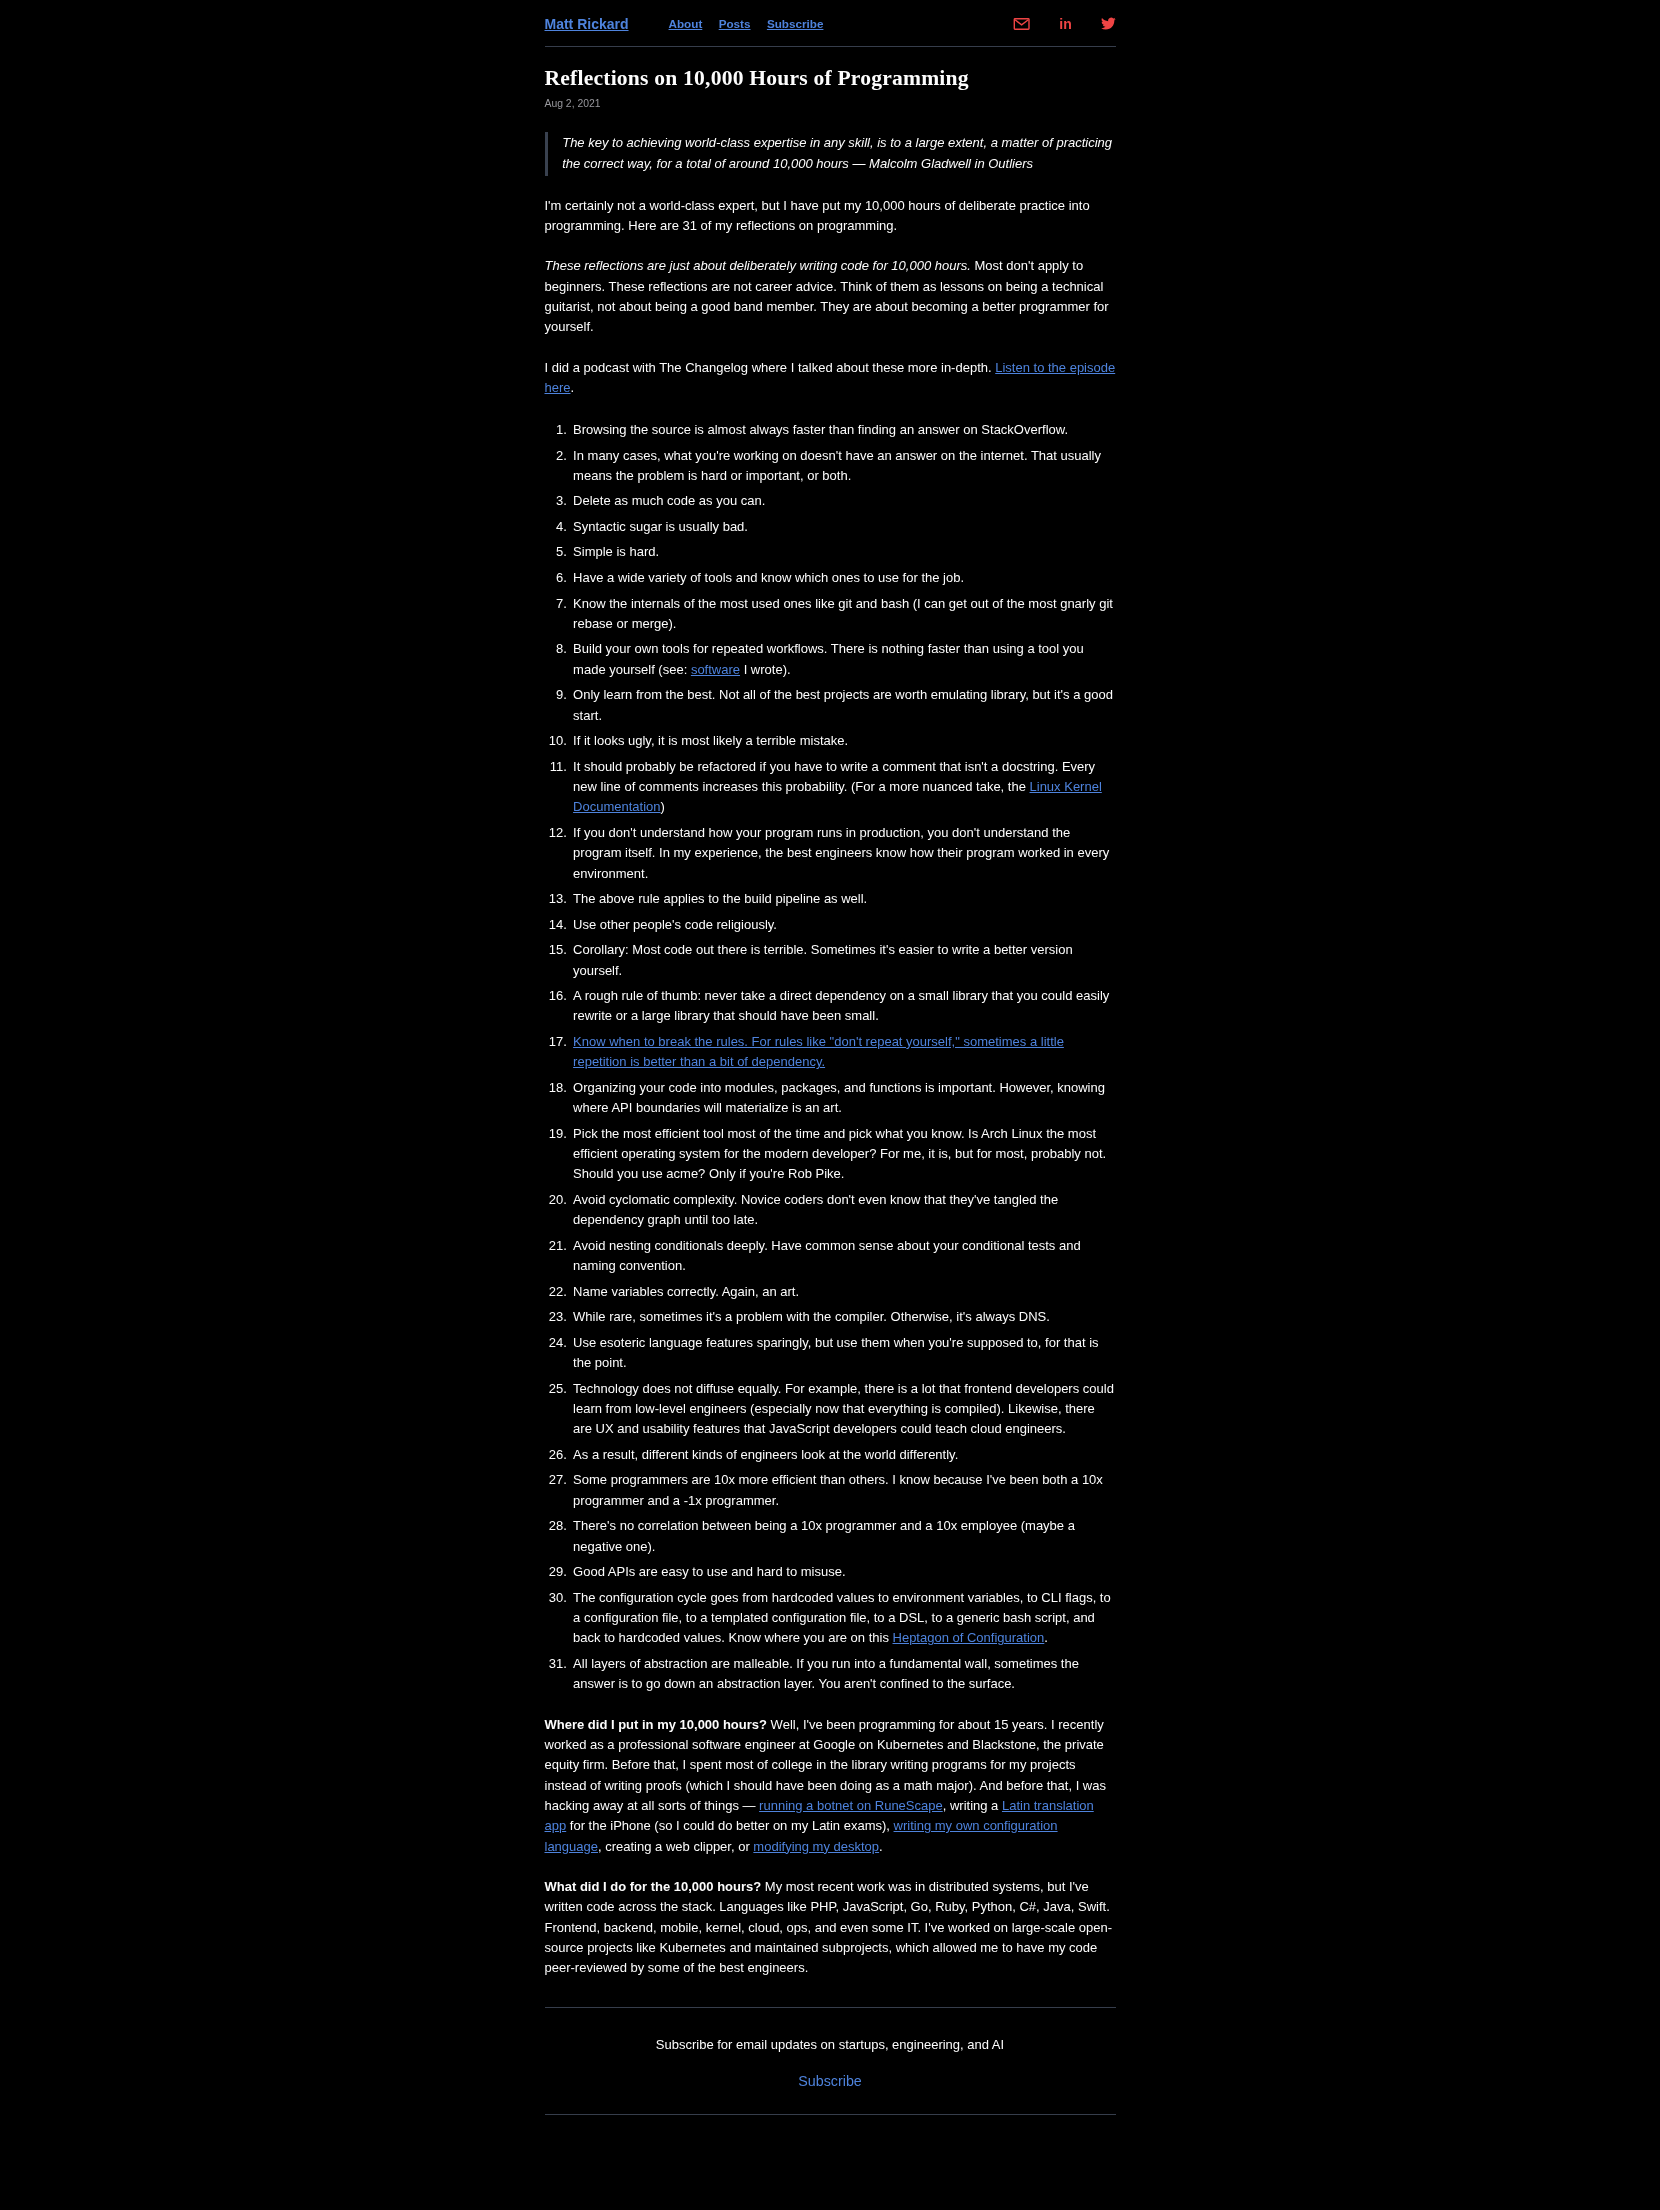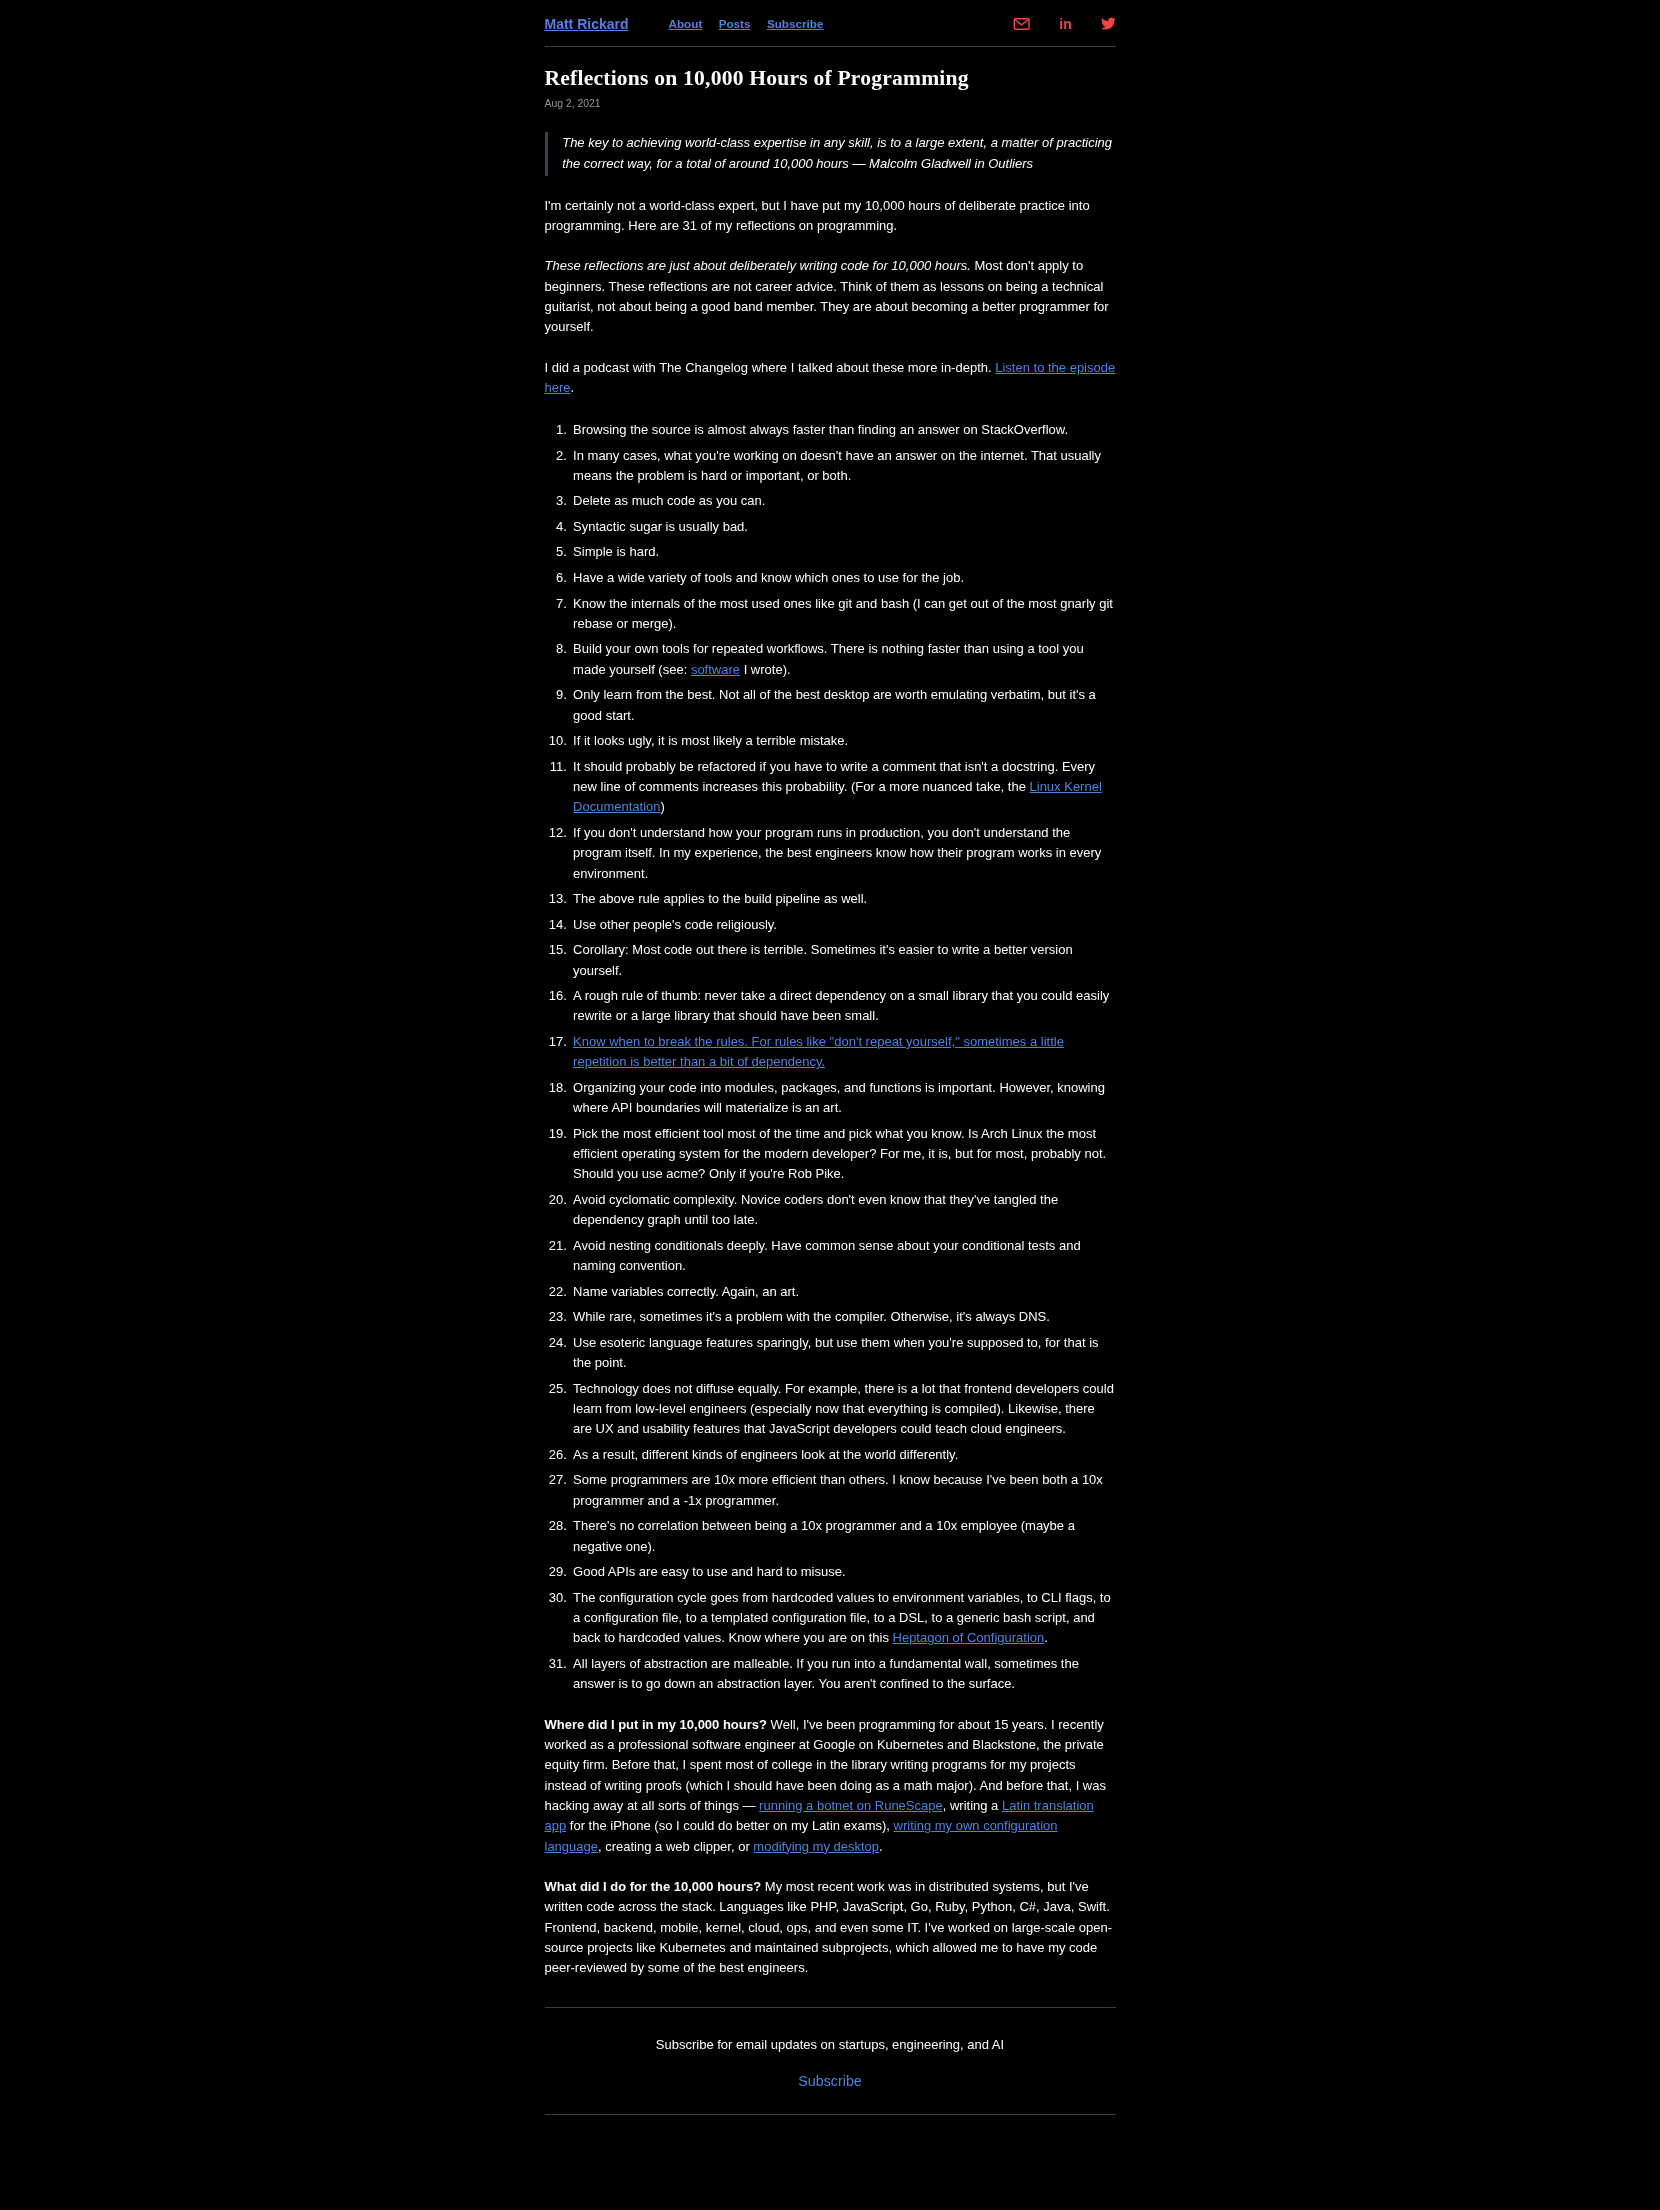--- a/index.html
+++ b/index.html
@@ -96,24 +96,24 @@
 
     <ol id="reflections">
         <li>Browsing the source is almost always faster than finding an answer on StackOverflow.</li>
         <li>In many cases, what you're working on doesn't have an answer on the internet. That usually means the problem is hard or important, or both.</li>
         <li>Delete as much code as you can.</li>
         <li>Syntactic sugar is usually bad.</li>
         <li>Simple is hard.</li>
         <li>Have a wide variety of tools and know which ones to use for the job.</li>
         <li>Know the internals of the most used ones like git and bash (I can get out of the most gnarly git rebase or merge).</li>
         <li>Build your own tools for repeated workflows. There is nothing faster than using a tool you made yourself (see: <a href="#">software</a> I wrote).</li>
-        <li>Only learn from the best. Not all of the best desktop are worth emulating verbatim, but it's a good start.</li>
+        <li>Only learn from the best. Not all of the best projects are worth emulating library, but it's a good start.</li>
         <li>If it looks ugly, it is most likely a terrible mistake.</li>
         <li>It should probably be refactored if you have to write a comment that isn't a docstring. Every new line of comments increases this probability. (For a more nuanced take, the <a href="#">Linux Kernel Documentation</a>)</li>
-        <li>If you don't understand how your program runs in production, you don't understand the program itself. In my experience, the best engineers know how their program works in every environment.</li>
+        <li>If you don't understand how your program runs in production, you don't understand the program itself. In my experience, the best engineers know how their program worked in every environment.</li>
         <li>The above rule applies to the build pipeline as well.</li>
         <li>Use other people's code religiously.</li>
         <li>Corollary: Most code out there is terrible. Sometimes it's easier to write a better version yourself.</li>
         <li>A rough rule of thumb: never take a direct dependency on a small library that you could easily rewrite or a large library that should have been small.</li>
         <li><a href="#">Know when to break the rules. For rules like "don't repeat yourself," sometimes a little repetition is better than a bit of dependency.</a></li>
         <li>Organizing your code into modules, packages, and functions is important. However, knowing where API boundaries will materialize is an art.</li>
         <li>Pick the most efficient tool most of the time and pick what you know. Is Arch Linux the most efficient operating system for the modern developer? For me, it is, but for most, probably not. Should you use acme? Only if you're Rob Pike.</li>
         <li>Avoid cyclomatic complexity. Novice coders don't even know that they've tangled the dependency graph until too late.</li>
         <li>Avoid nesting conditionals deeply. Have common sense about your conditional tests and naming convention.</li>
         <li>Name variables correctly. Again, an art.</li>

